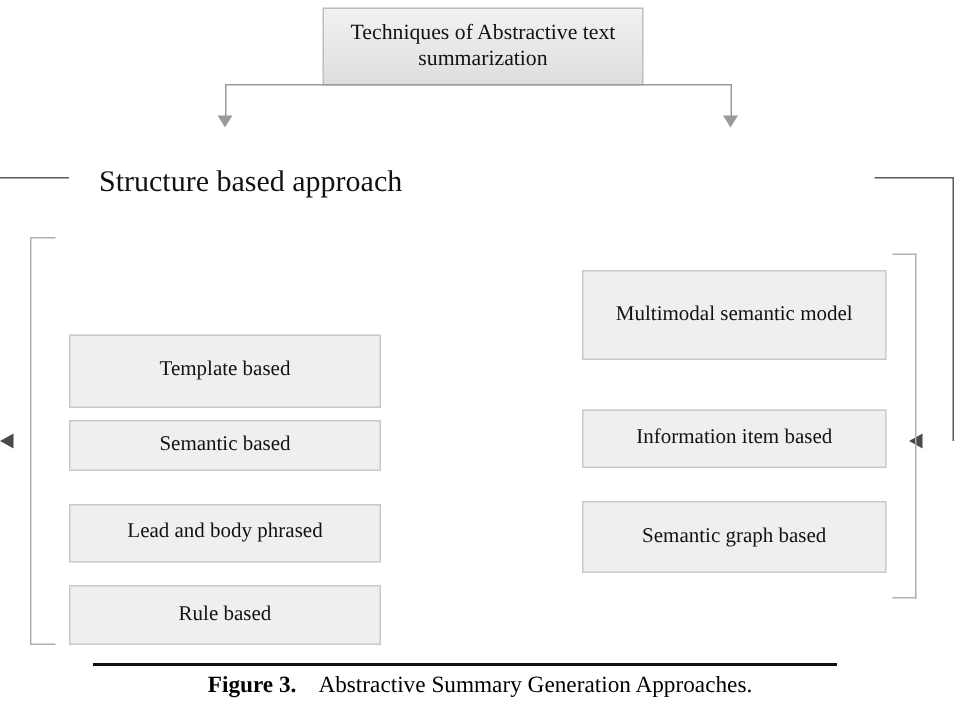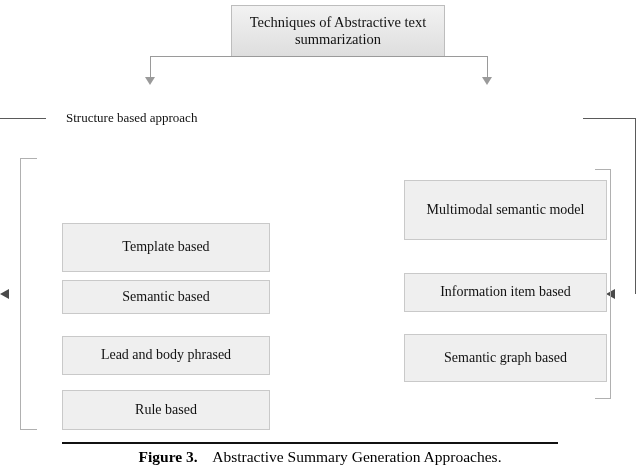--- a/index.html
+++ b/index.html
@@ -28,39 +28,38 @@
     position: absolute;
     box-sizing: border-box;
     border: 1px solid #c9c9c9;
     background: #efefef;
     display: flex;
     align-items: center;
     justify-content: center;
     text-align: center;
     line-height: 1.18;
     color: #111;
-    margin-left: 16px;
   }
   .node .node-label { display: block; padding: 0 4px; }
 
   
   #root-node {
     left: 215px;
     top: 5px;
     width: 214px;
     height: 52px;
     background: linear-gradient(to bottom, #f2f2f2 0%, #e7e7e7 55%, #dedede 100%);
     border: 1px solid #bdbdbd;
     font-size: 14.5px;
   }
 
   
   .branch-label {
     position: absolute;
-    font-size: 13px;
+    font-size: 20px;
     white-space: nowrap;
     color: #111;
   }
   #branch-label-structure { left: 66px;  top: 110px; }
   #branch-label-semantic  { left: 395px; top: 110px; }
 
   
   .leaf-left {
     left: 46px;
     width: 208px;

